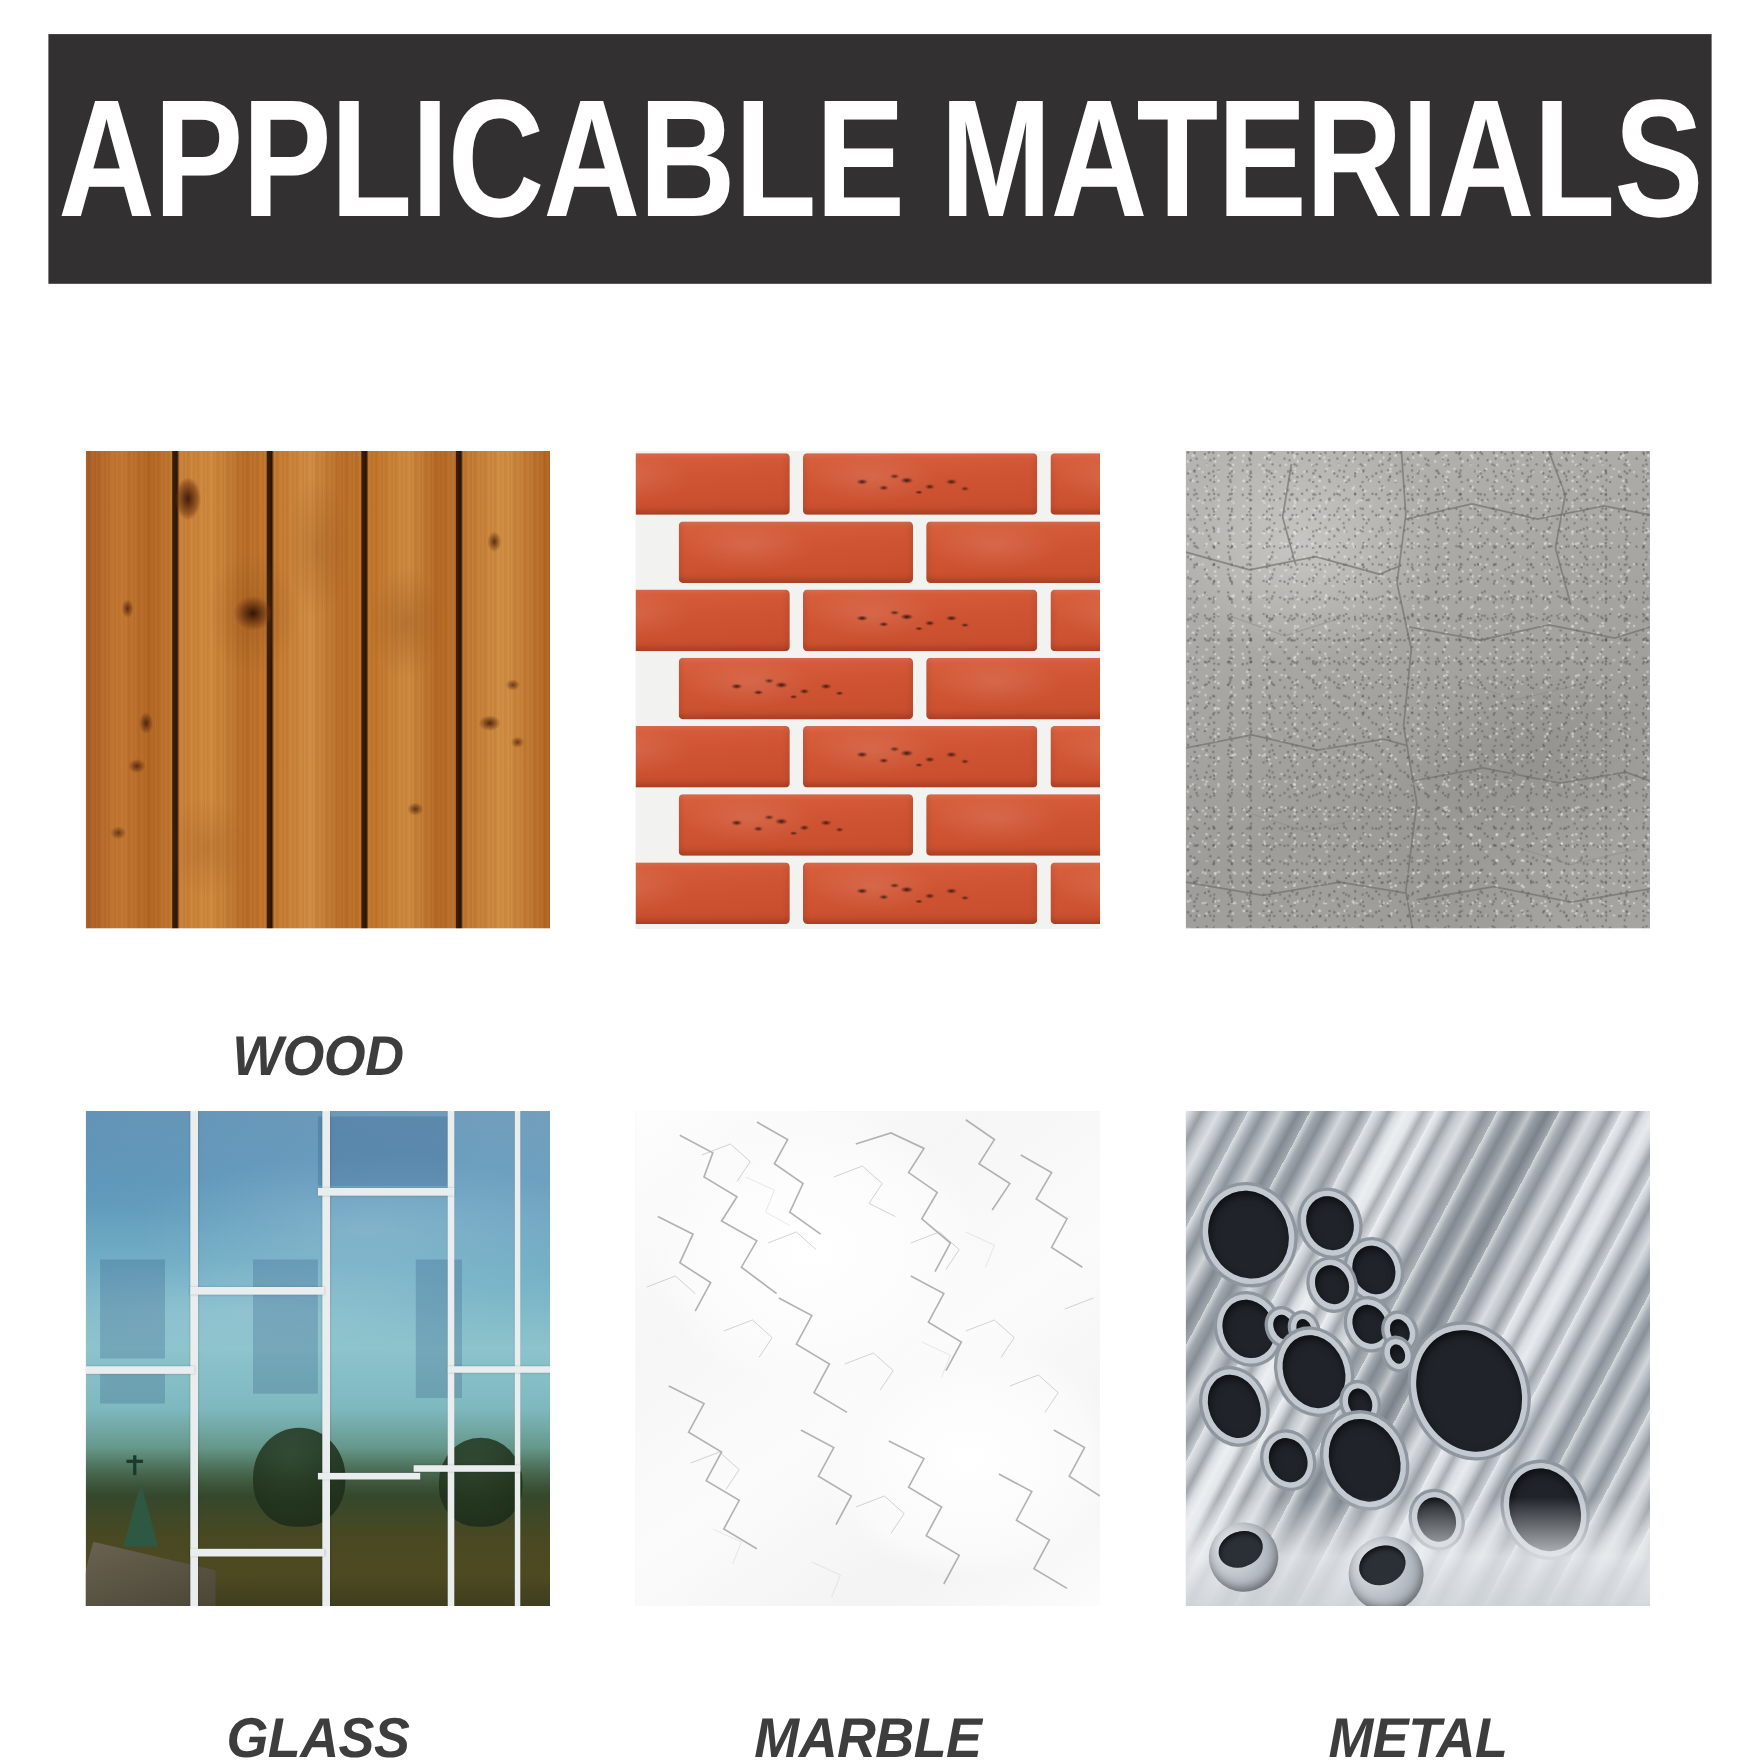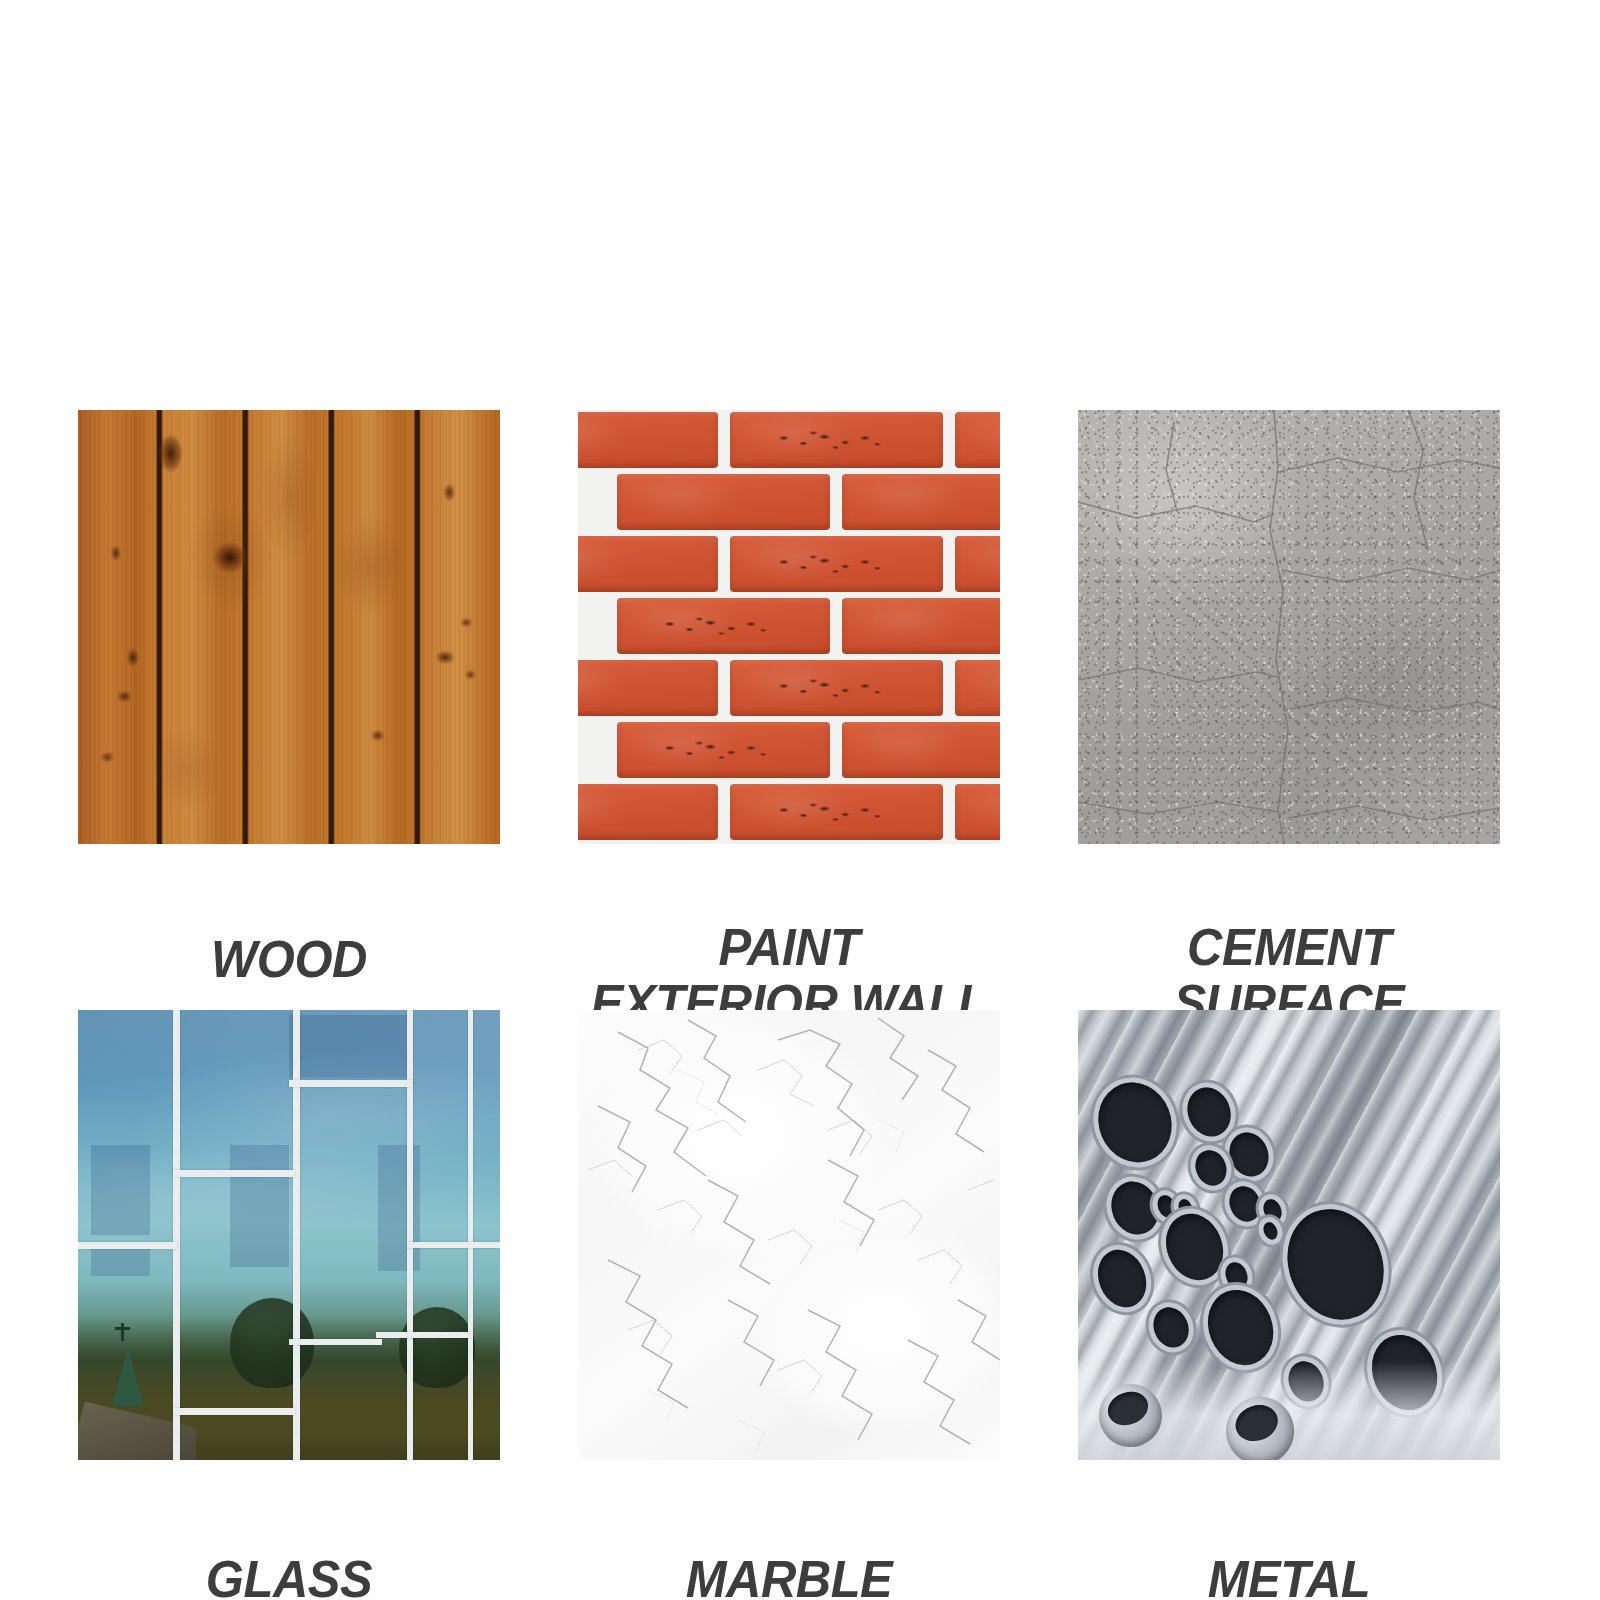--- a/index.html
+++ b/index.html
@@ -288,20 +288,23 @@
   .metal-floor {
     position: absolute; left: 0; right: 0; bottom: 0; height: 22%;
     background: linear-gradient(180deg, rgba(255,255,255,0.0) 0%, rgba(235,238,241,0.75) 55%, rgba(210,215,220,0.9) 100%);
   }
 </style>
 </head>
 <body>
 
 <div class="page">
 
+  <div class="header-banner">
+    <div class="header-title">APPLICABLE MATERIALS</div>
+  </div>
 
 
   <div class="tile r1 c1">
     <div class="tex-wood"></div>
     <div class="wood-grain"></div>
   </div>
   <div class="caption cap-r1 cap-c1">
     <span>WOOD</span>
   </div>
 
@@ -333,24 +336,20 @@
         <div class="brick-row" style="top: 71.4286%; height: 14.2857%;">
           <div class="brick spot" style="left: 16%; width: 42%;"></div>
           <div class="brick" style="left: 60.4%; width: 42%;"></div>
         </div>
         <div class="brick-row" style="top: 85.7143%; height: 14.2857%;">
           <div class="brick" style="left: -6%; width: 42%;"></div>
           <div class="brick spot" style="left: 38.4%; width: 42%;"></div>
           <div class="brick" style="left: 82.8%; width: 42%;"></div>
         </div>
       </div>
-  </div>
-  <div class="caption cap-r1 cap-c2 two-line">
-    <span>PAINT
-EXTERIOR WALL</span>
   </div>
 
   <div class="tile r1 c3">
     <div class="tex-cement"></div>
     <div class="cement-speck"></div>
     <svg class="cement-cracks" viewBox="0 0 422 434" preserveAspectRatio="none">
       <g stroke="#6e6d69" fill="none" stroke-width="1.6" opacity="0.65">
         <path d="M196 0 L200 58 L192 120 L205 180 L198 250 L210 320 L200 400 L206 434"></path>
         <path d="M200 62 L260 48 L320 62 L380 50 L422 58"></path>
         <path d="M203 160 L268 172 L330 158 L390 170 L422 160"></path>
@@ -362,24 +361,20 @@
         <path d="M330 0 L345 40 L336 88 L350 140"></path>
         <path d="M96 12 L88 60 L100 104"></path>
       </g>
       <g stroke="#8a8985" fill="none" stroke-width="1" opacity="0.5">
         <path d="M40 150 L90 168 L140 152"></path>
         <path d="M250 210 L300 226 L360 212"></path>
         <path d="M60 330 L110 346 L165 332"></path>
         <path d="M300 360 L350 376 L410 362"></path>
       </g>
     </svg>
-  </div>
-  <div class="caption cap-r1 cap-c3 two-line">
-    <span>CEMENT
-SURFACE</span>
   </div>
 
   <div class="tile r2 c1">
     <div class="tex-glass"></div>
     <div class="glass-sky"></div>
 
     <div class="glass-pane" style="left:3%;  top:30%; width:14%; height:20%;"></div>
     <div class="glass-pane" style="left:3%;  top:52%; width:14%; height:7%;"></div>
     <div class="glass-pane" style="left:36%; top:30%; width:14%; height:27%;"></div>
     <div class="glass-pane" style="left:71%; top:30%; width:10%; height:28%;"></div>

